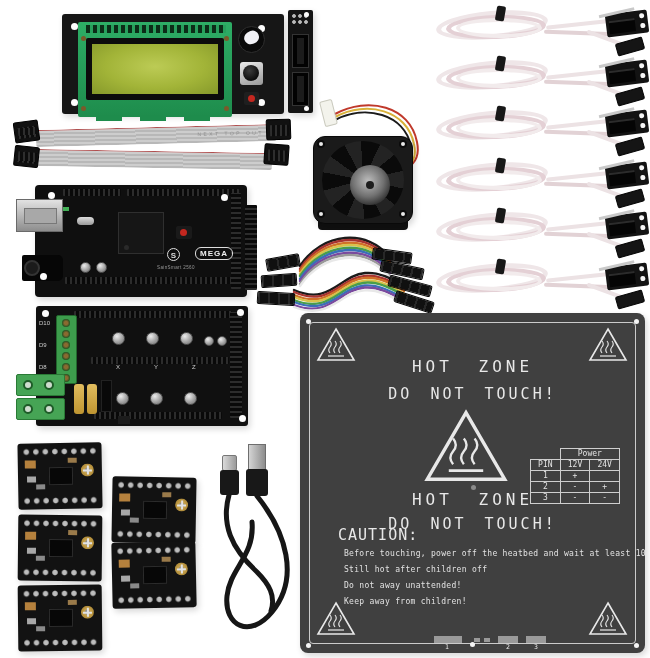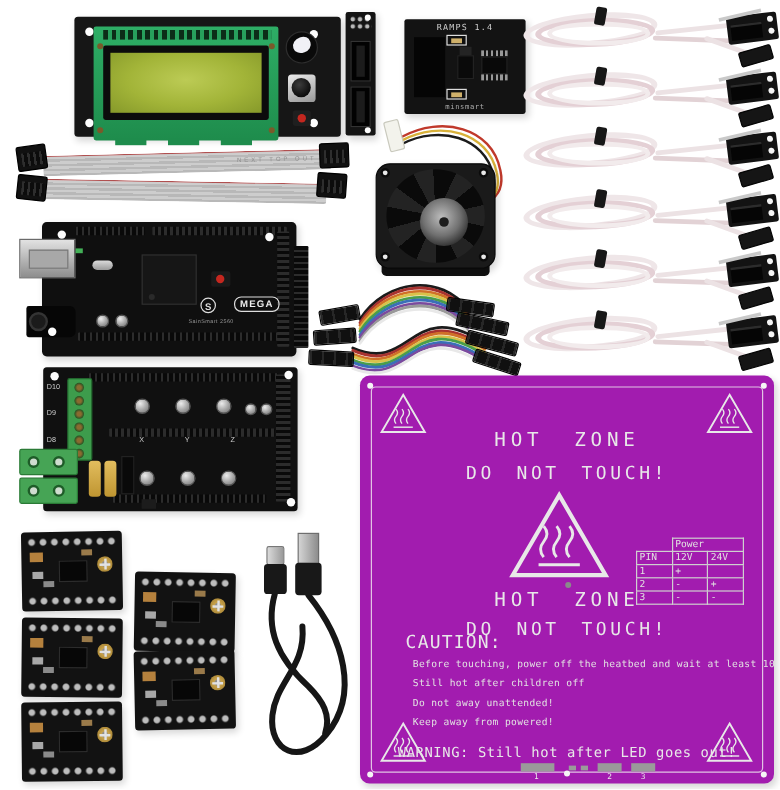--- a/index.html
+++ b/index.html
@@ -134,36 +134,36 @@
   .s1{left:112px;top:16px;width:70px;height:4px;background:#ece2e4;border-radius:2px;transform:rotate(-6deg);}
   .s2{left:110px;top:25px;width:72px;height:4px;background:#e2d2d5;border-radius:2px;transform:rotate(2deg);}
   .s3{left:152px;top:30px;width:38px;height:4px;background:#ece2e4;border-radius:2px;transform:rotate(20deg);}
   .sw{left:172px;top:6px;width:42px;height:23px;background:#131313;border-radius:2px;transform:rotate(-7deg);}
   .lever{left:-6px;top:-2px;width:36px;height:3px;background:#c9c9c9;transform:rotate(-6deg);}
   .msw{left:3px;top:7px;width:26px;height:13px;background:#050505;border-top:2px solid #2c2c2c;}
   .swh{width:5px;height:5px;border-radius:50%;background:#f5f5f5;left:34px;}
   .conn2{left:182px;top:34px;width:28px;height:13px;background:#151515;border:1px solid #050505;border-radius:2px;transform:rotate(-16deg);}
 
   
-  .heatbed{left:300px;top:313px;width:345px;height:340px;background:#a21caf;border-radius:8px;
+  .heatbed{left:300px;top:313px;width:345px;height:340px;background:#404040;border-radius:8px;
            font-family:"DejaVu Sans Mono",monospace;color:#e8e8e8;}
   .hb-border{left:9px;top:9px;width:327px;height:322px;border:1.5px solid rgba(242,242,242,.78);border-radius:4px;}
   .hb-hole{width:5px;height:5px;border-radius:50%;background:#f5f5f5;}
   .hz{left:0;width:100%;text-align:center;letter-spacing:4px;word-spacing:12px;}
   .hz1{top:44px;font-size:16px;}
   .hz2{top:72px;font-size:15px;letter-spacing:3px;word-spacing:6px;}
   .hz3{top:177px;font-size:16px;}
   .hz4{top:202px;font-size:15px;letter-spacing:3px;word-spacing:6px;}
   .hb-dot{left:171px;top:172px;width:5px;height:5px;border-radius:50%;background:#8a8a8a;}
   .caution-t{left:38px;top:213px;font-size:15px;letter-spacing:1px;}
   .cl{left:44px;font-size:8px;letter-spacing:.3px;color:#e2e2e2;white-space:nowrap;}
   .cl1{top:236px;}.cl2{top:252px;}.cl3{top:268px;}.cl4{top:284px;}
   .hb-warn{left:0;top:307px;width:100%;text-align:center;font-size:11.5px;letter-spacing:.5px;}
   .pwr{left:230px;top:135px;width:90px;border-collapse:collapse;font:8px "DejaVu Sans Mono",monospace;color:#e2e2e2;}
-  .pwr td{border:1px solid #cfcfcf;padding:0 2px;height:10px;line-height:10px;}
+  .pwr td{border:1px solid #cfcfcf;text-align:center;padding:0 2px;height:10px;line-height:10px;}
   .pwr td.nb{border:none;}
   .pad{background:#9a9a9a;height:7px;top:323px;}
   .padl{font-size:6.5px;color:#e8e8e8;top:330px;}
   .tri{overflow:visible;}
 </style>
 </head>
 <body>
 
 <div class="scene">
 
@@ -213,36 +213,20 @@
     <div class="shroud" style="top:24px;">
       <div class="shroud-slot"></div>
     </div>
     <div class="shroud" style="top:62px;">
       <div class="shroud-slot"></div>
     </div>
     <div class="hw" style="left:16px;top:2px;width:5px;height:5px;"></div>
     <div class="hw" style="left:16px;top:96px;width:5px;height:5px;"></div>
   </div>
 
-  <div class="ramps-adapter shadow">
-    <div class="ra-title">RAMPS 1.4</div>
-    <div class="ra-block pin-grid"></div>
-    <div class="ra-r1">
-        <div class="ra-rb"></div>
-      </div>
-    <div class="ra-r2">
-        <div class="ra-rb"></div>
-      </div>
-    <div class="ra-tab"></div>
-    <div class="ra-reg"></div>
-    <div class="ra-legs" style="top:26px;"></div>
-    <div class="ra-ic"></div>
-    <div class="ra-legs" style="top:46px;"></div>
-    <div class="ra-brand">minsmart</div>
-  </div>
 
   <div class="ribbon ribbon1">
     <div class="rib-print">NEXT TOP OUT</div>
   </div>
   <div class="ribbon ribbon2"></div>
   <div class="idc" style="left:14px;top:121px;transform:rotate(-8deg);">
       <i></i>
     </div>
   <div class="idc" style="left:266px;top:119px;transform:rotate(-2deg);">
       <i></i>
@@ -596,22 +580,21 @@
         <td>-</td>
         <td>-</td>
       </tr>
     </tbody>
       </table>
 
     <div class="caution-t">CAUTION:</div>
     <div class="cl cl1">Before touching, power off the heatbed and wait at least 10 minutes!</div>
     <div class="cl cl2">Still hot after children off</div>
     <div class="cl cl3">Do not away unattended!</div>
-    <div class="cl cl4">Keep away from powered!</div>
-    <div class="hb-warn">WARNING: Still hot after LED goes out!</div>
+    <div class="cl cl4">Keep away from children!</div>
 
     <div class="pad" style="left:134px;width:28px;"></div>
     <div class="pad" style="left:174px;width:6px;height:4px;top:325px;"></div>
     <div class="pad" style="left:184px;width:6px;height:4px;top:325px;"></div>
     <div class="pad" style="left:198px;width:20px;"></div>
     <div class="pad" style="left:226px;width:20px;"></div>
     <div class="hb-hole" style="left:170px;top:329px;"></div>
     <div class="padl" style="left:145px;">1</div>
     <div class="padl" style="left:206px;">2</div>
     <div class="padl" style="left:234px;">3</div>

